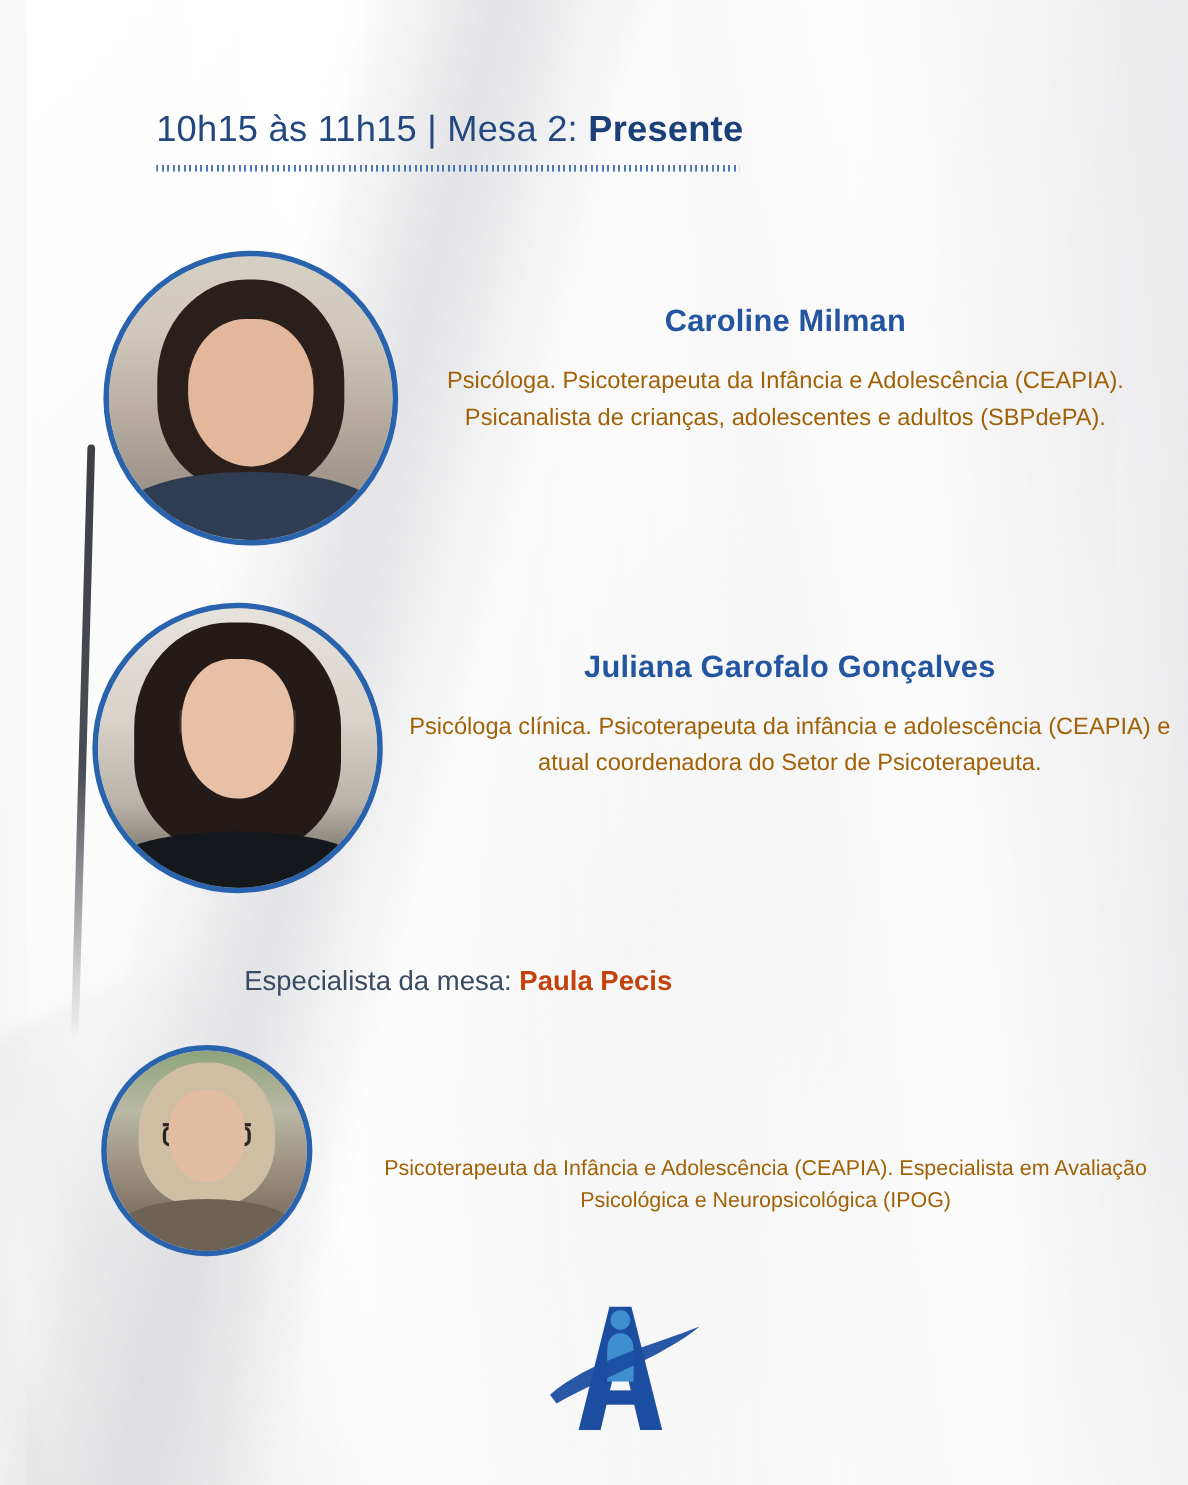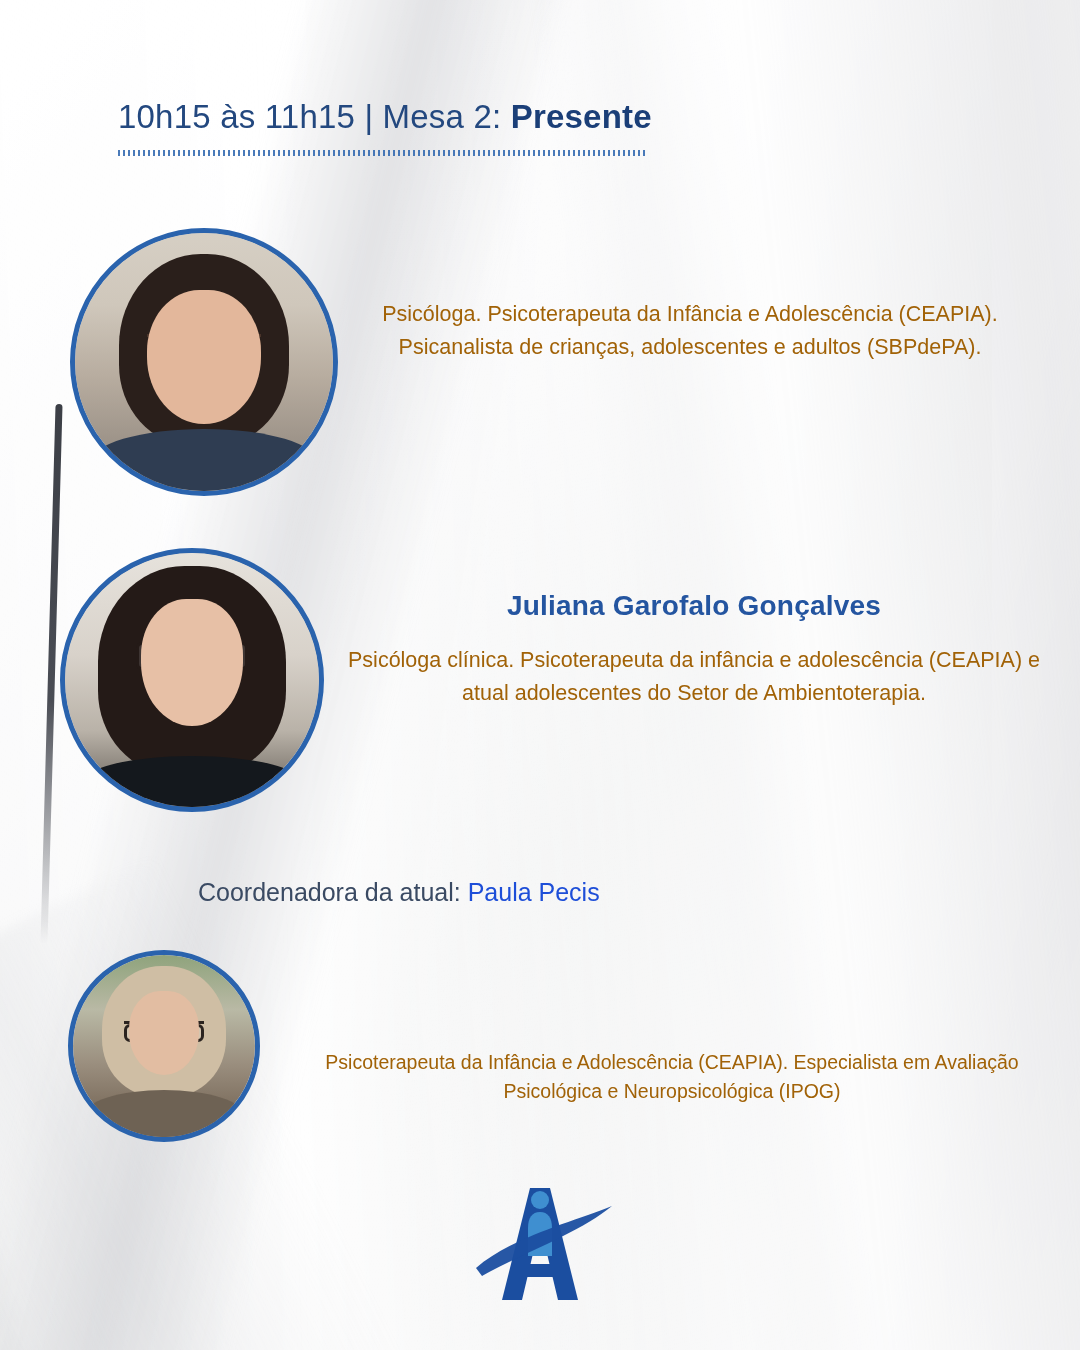--- a/index.html
+++ b/index.html
@@ -55,20 +55,21 @@
   .fold.f1 { left: 120px; top: -120px; width: 260px; height: 1700px; transform: rotate(14deg); }
   .fold.f2 { left: 640px; top: -200px; width: 180px; height: 1800px; transform: rotate(-9deg); opacity: .5; }
   .fold.f3 { left: 860px; top: 300px; width: 340px; height: 1400px; transform: rotate(16deg); opacity: .45; }
   .fold.f4 { left: -40px; top: 900px; width: 420px; height: 900px; transform: rotate(-26deg); opacity: .4; }
 
   
   .page {
     position: relative;
     width: 992px;
     height: 1350px;
+    margin-left: 24px;
   }
 
   
   .header {
     position: absolute;
     left: 118px;
     top: 98px;
     width: 820px;
   }
   .header .title {
@@ -280,22 +281,22 @@
   
   .coord-heading {
     position: absolute;
     left: 198px;
     top: 878px;
     font-size: 25px;
     color: #3a4a63;
     font-weight: 400;
   }
   .coord-heading b {
-    font-weight: 400;
-    color: #1d4ed8;
+    font-weight: 700;
+    color: #c2410c;
   }
 
   #speaker-3 { left: 68px; top: 950px; width: 1010px; align-items: center; }
   #speaker-3 .avatar { width: 192px; height: 192px; }
   #speaker-3 .speaker-text { width: 760px; margin-left: 32px; padding-top: 62px; }
   #speaker-3 .speaker-bio {
     margin-top: 0;
     font-size: 19.5px;
     line-height: 1.5;
   }
@@ -335,44 +336,45 @@
           <div class="glasses">
               <span class="l"></span>
               <span class="r"></span>
             </div>
           <div class="lips"></div>
           <div class="shoulders"></div>
         </div>
       </div>
     </div>
     <div class="speaker-text">
+      <div class="speaker-name">Caroline Milman</div>
       <div class="speaker-bio">Psicóloga. Psicoterapeuta da Infância e Adolescência (CEAPIA). Psicanalista de crianças, adolescentes e adultos (SBPdePA).</div>
     </div>
   </div>
 
   <div class="speaker" id="speaker-2">
     <div class="avatar">
       <div class="photo photo-juliana">
         <div class="face-detail">
           <div class="glasses">
               <span class="l"></span>
               <span class="r"></span>
             </div>
           <div class="lips"></div>
           <div class="shoulders"></div>
         </div>
       </div>
     </div>
     <div class="speaker-text">
       <div class="speaker-name">Juliana Garofalo Gonçalves</div>
-      <div class="speaker-bio">Psicóloga clínica. Psicoterapeuta da infância e adolescência (CEAPIA) e atual adolescentes do Setor de Ambientoterapia.</div>
-    </div>
-  </div>
-
-  <div class="coord-heading"><span>Coordenadora da atual: </span><b>Paula Pecis</b></div>
+      <div class="speaker-bio">Psicóloga clínica. Psicoterapeuta da infância e adolescência (CEAPIA) e atual coordenadora do Setor de Psicoterapeuta.</div>
+    </div>
+  </div>
+
+  <div class="coord-heading"><span>Especialista da mesa: </span><b>Paula Pecis</b></div>
 
   <div class="speaker" id="speaker-3">
     <div class="avatar">
       <div class="photo photo-paula">
         <div class="face-detail">
           <div class="glasses">
               <span class="l"></span>
               <span class="r"></span>
             </div>
           <div class="lips"></div>

